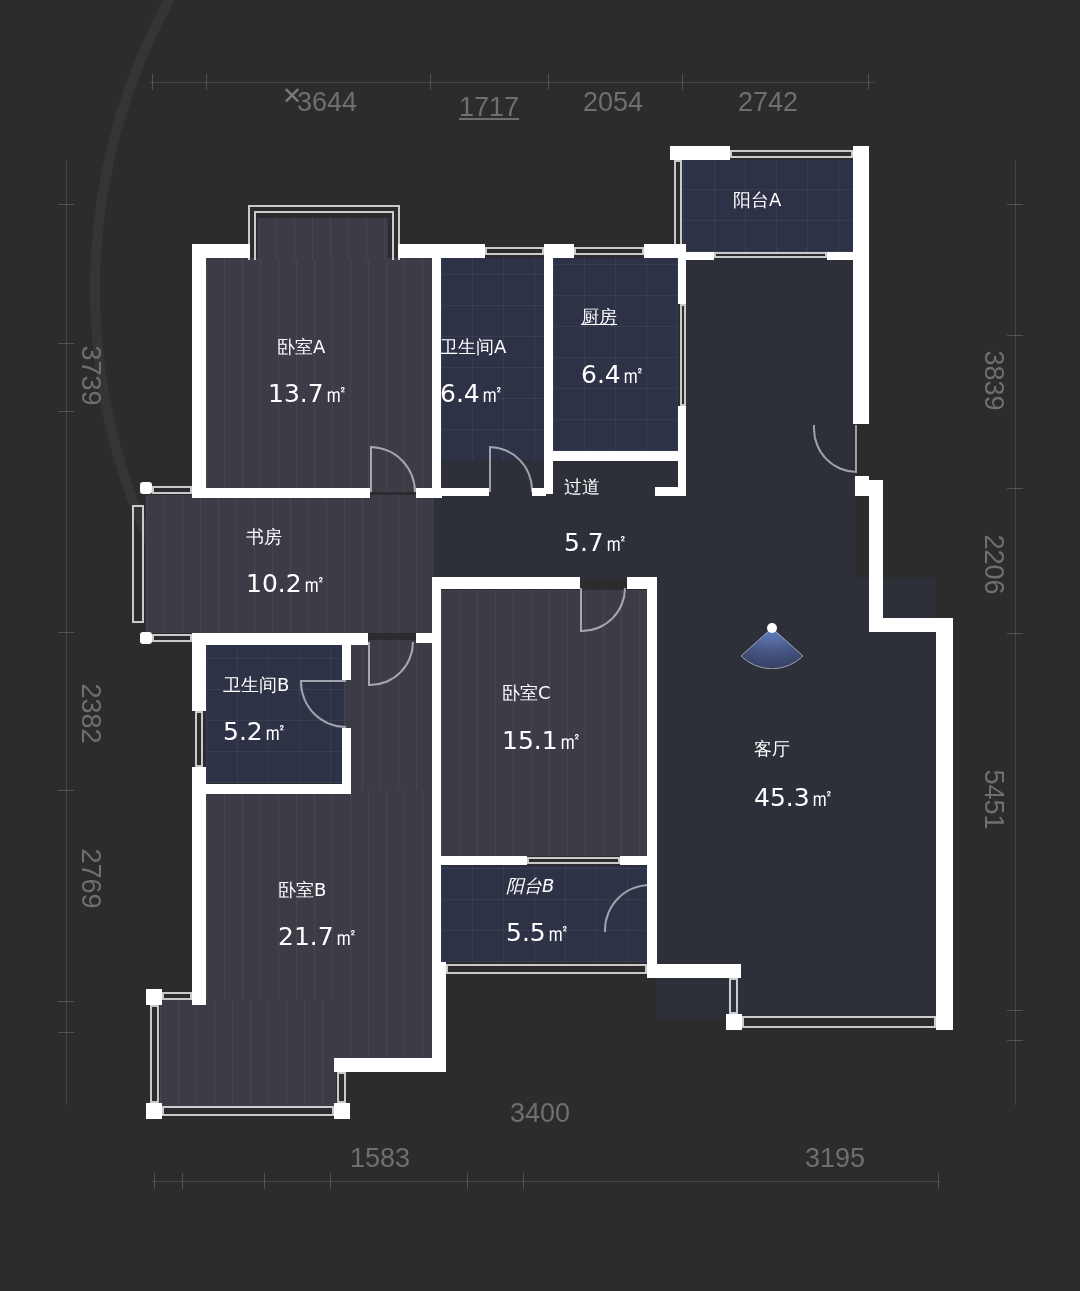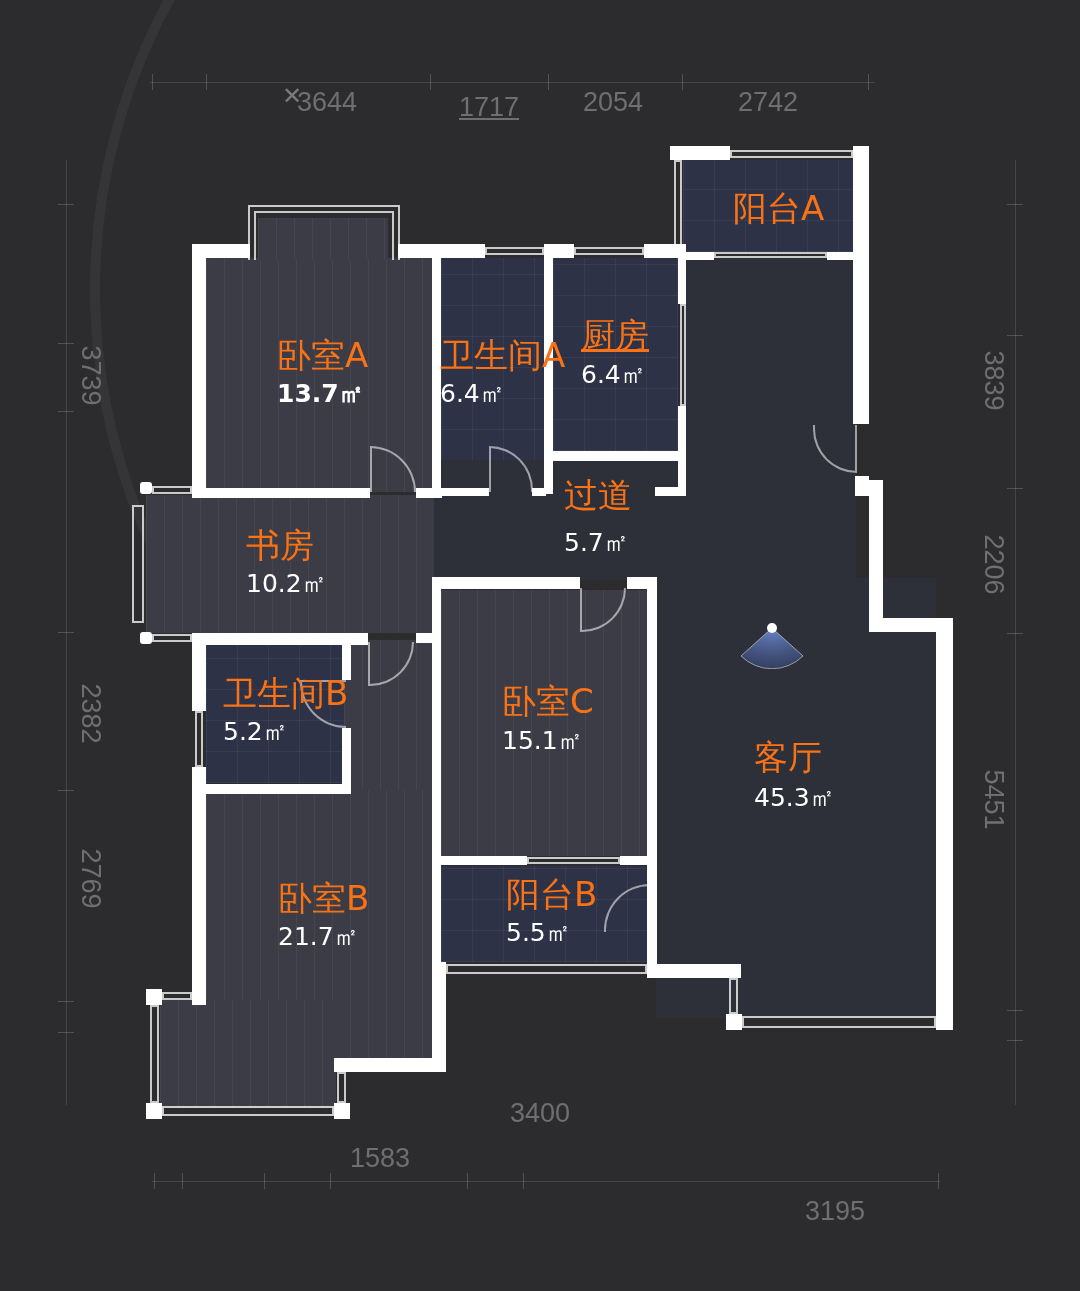--- a/index.html
+++ b/index.html
@@ -34,21 +34,21 @@
       repeating-linear-gradient(0deg, rgba(255,255,255,0.05) 0 1px, transparent 1px 31px);
   }
   .plain { background-color: #2e3039; }
   .wall { position: absolute; background: #ffffff; }
   .win { position: absolute; border: 2px solid rgba(255,255,255,0.75); box-sizing: border-box; }
   .door {
     position: absolute; box-sizing: border-box;
     border: 2px solid rgba(255,255,255,0.55);
   }
   .label {
-    position: absolute; color: #f97316; font-size: 34px; line-height: 1;
+    position: absolute; color: #ffffff; font-size: 18px; line-height: 1;
     white-space: nowrap;
   }
   .area {
     position: absolute; color: #ffffff; font-size: 25px; line-height: 1; white-space: nowrap;
   }
   .compass {
     position: absolute; left: 740px; top: 623px; width: 64px; height: 46px;
   }
   .xmark { position: absolute; left: 282px; top: 82px; color: #7a7a7d; font-size: 24px; }
 </style>
@@ -94,21 +94,21 @@
 <span class="xmark">✕</span>
 
 <div class="dim" style="left:297px;top:87px;">3644</div>
 <div class="dim" style="left:459px;top:92px;text-decoration:underline;">1717</div>
 <div class="dim" style="left:583px;top:87px;">2054</div>
 <div class="dim" style="left:738px;top:87px;">2742</div>
 
 <div class="dim" style="left:236px;top:1084px;">2121</div>
 <div class="dim" style="left:350px;top:1143px;">1583</div>
 <div class="dim" style="left:510px;top:1098px;">3400</div>
-<div class="dim" style="left:805px;top:1196px;">3195</div>
+<div class="dim" style="left:805px;top:1143px;">3195</div>
 
 <div class="dim v-left" style="left:60px;top:360px;">3739</div>
 <div class="dim v-left" style="left:60px;top:698px;">2382</div>
 <div class="dim v-left" style="left:60px;top:863px;">2769</div>
 
 <div class="dim v-right" style="left:963px;top:365px;">3839</div>
 <div class="dim v-right" style="left:963px;top:549px;">2206</div>
 <div class="dim v-right" style="left:963px;top:784px;">5451</div>
 
 <div class="floor wood" style="left:206px;top:258px;width:226px;height:234px;"></div>
@@ -209,28 +209,28 @@
       <stop offset="0%" stop-color="#6f8fd8" stop-opacity="0.9"></stop>
       <stop offset="100%" stop-color="#3a4a7c" stop-opacity="0.6"></stop>
     </radialGradient>
   </defs>
   <path d="M32 5 L1 33 A44 44 0 0 0 63 33 Z" fill="url(#cone)" stroke="rgba(255,255,255,0.5)" stroke-width="1"></path>
   <circle cx="32" cy="5" r="5" fill="#ffffff"></circle>
 </svg>
 
 <div>
   <span class="label" style="left:277px;top:338px;">卧室A</span>
-  <span class="area" style="left:277px;top:381px;font-weight:bold;">13.7㎡</span>
+  <span class="area" style="left:268px;top:381px;">13.7㎡</span>
 </div>
 <div>
   <span class="label" style="left:440px;top:338px;">卫生间A</span>
   <span class="area" style="left:440px;top:381px;">6.4㎡</span>
 </div>
 <div>
-  <span class="label" style="left:581px;top:318px;text-decoration:underline;">厨房</span>
+  <span class="label" style="left:581px;top:308px;text-decoration:underline;">厨房</span>
   <span class="area" style="left:581px;top:362px;">6.4㎡</span>
 </div>
 <div>
   <span class="label" style="left:733px;top:191px;">阳台A</span>
 </div>
 <div>
   <span class="label" style="left:246px;top:528px;">书房</span>
   <span class="area" style="left:246px;top:571px;">10.2㎡</span>
 </div>
 <div>
@@ -247,15 +247,15 @@
 </div>
 <div>
   <span class="label" style="left:754px;top:740px;">客厅</span>
   <span class="area" style="left:754px;top:785px;">45.3㎡</span>
 </div>
 <div>
   <span class="label" style="left:278px;top:881px;">卧室B</span>
   <span class="area" style="left:278px;top:924px;">21.7㎡</span>
 </div>
 <div>
-  <span class="label" style="left:506px;top:877px;">阳台B</span>
+  <span class="label" style="left:506px;top:877px;font-style:italic;">阳台B</span>
   <span class="area" style="left:506px;top:920px;">5.5㎡</span>
 </div>
 
 </body></html>

